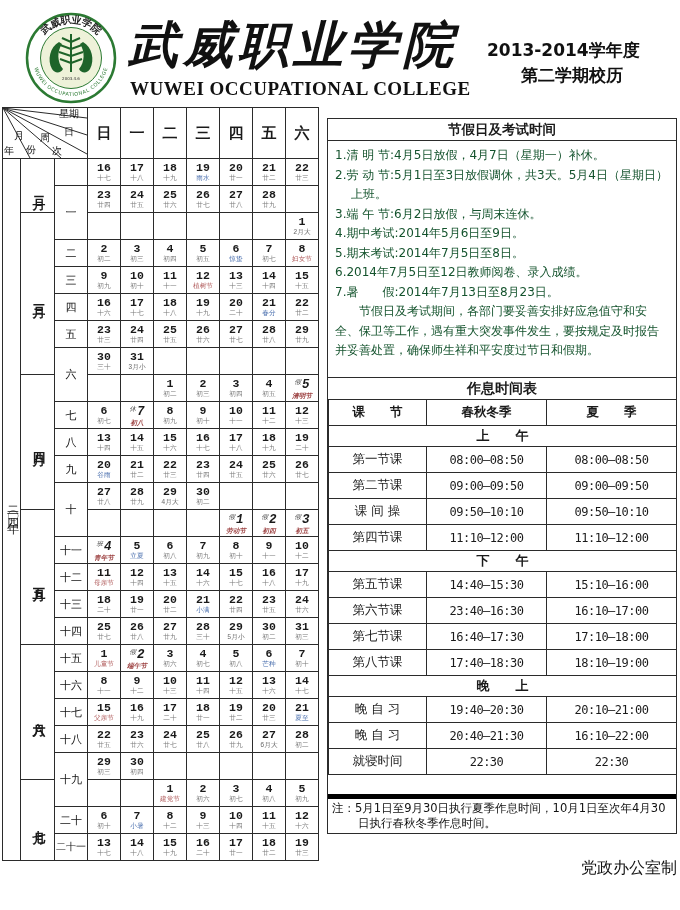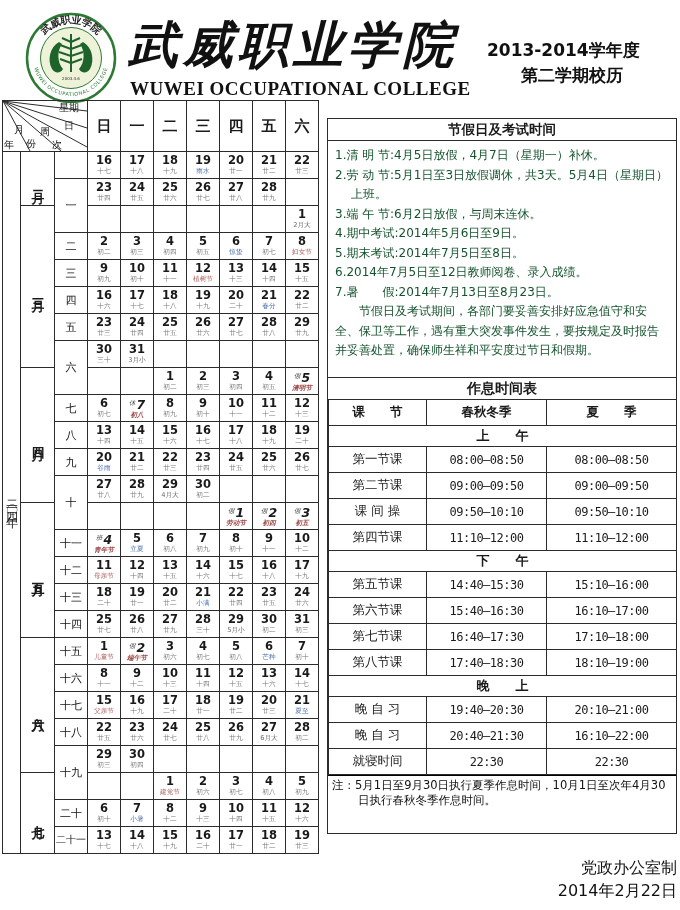--- a/index.html
+++ b/index.html
@@ -10,21 +10,21 @@
   .logo{position:absolute;left:25px;top:10px;}
   .college-zh{position:absolute;left:128px;top:12px;font-family:"DejaVu Serif","Liberation Serif",serif;
       font-size:50px;font-weight:bold;font-style:italic;letter-spacing:5px;color:#111;white-space:nowrap;}
   .college-en{position:absolute;left:130px;top:78px;font-family:"Liberation Serif","DejaVu Serif",serif;
       font-size:19px;font-weight:bold;letter-spacing:0.5px;color:#111;white-space:nowrap;}
   .term{position:absolute;left:487px;top:38px;font-size:17px;font-weight:bold;line-height:25px;color:#111;}
   .term .l2{padding-left:34px;}
 
   
   table{border-collapse:collapse;table-layout:fixed;}
-  .calendar{position:absolute;left:2px;top:100px;width:316px;}
+  .calendar{position:absolute;left:2px;top:107px;width:316px;font-family:Liberation Mono, monospace;}
   .calendar th,.calendar td{border:1px solid #2b2b2b;padding:0;text-align:center;vertical-align:middle;overflow:hidden;}
   .calendar thead th{height:50px;font-size:15px;font-weight:bold;}
   .calendar tbody td{height:26px;}
   th.corner{position:relative;padding:0;}
   .corner-svg{position:absolute;left:0;top:0;}
   .corner-lab{position:absolute;font-size:10px;font-weight:normal;line-height:11px;color:#111;white-space:nowrap;}
   td.ycell .vert{writing-mode:vertical-rl;letter-spacing:4px;font-size:12px;color:#111;}
   td.mcell{font-weight:bold;}
   td.mcell .vert{writing-mode:vertical-rl;letter-spacing:2px;font-size:13px;}
   td.wcell{font-size:11px;color:#111;letter-spacing:0;}
@@ -47,22 +47,22 @@
   .np-item{padding-left:16px;text-indent:-16px;}
   .np-para{margin:0;text-indent:2em;}
   .sch-title{height:21px;line-height:21px;text-align:center;font-size:14px;font-weight:bold;
              border-top:1px solid #2b2b2b;}
   .sch{width:100%;border-radius:32px;}
   .sch th,.sch td{border:1px solid #2b2b2b;text-align:center;padding:0;}
   .sch th{height:25px;font-size:12.5px;font-weight:bold;}
   .sch td{height:25px;font-size:12.5px;}
   .sch .sec td{height:20px;font-weight:bold;font-size:13px;}
   .sch td.time{font-family:"DejaVu Sans Mono","Liberation Mono",monospace;font-size:12px;letter-spacing:-0.5px;}
-  .sch-note{border-top:1px solid #000000;padding:2px 4px;font-size:11.5px;line-height:15px;
-            padding-left:30px;text-indent:-26px;color:#111;}
+  .sch-note{border-top:5px solid #000000;padding:2px 4px;font-size:11.5px;line-height:15px;
+            padding-left:30px;text-indent:-26px;color:#111;margin-top:19px;}
 
   .footer{position:absolute;left:327px;top:856px;width:350px;text-align:right;
           font-size:16px;line-height:23px;color:#111;}
 </style>
 </head>
 <body>
 
 <div class="page">
 
   <div class="logo">
@@ -928,21 +928,21 @@
           <tr class="sec">
             <td colspan="3">下　　午</td>
           </tr>
           <tr>
             <td class="label">第五节课</td>
             <td class="time">14:40—15:30</td>
             <td class="time">15:10—16:00</td>
           </tr>
           <tr>
             <td class="label">第六节课</td>
-            <td class="time">15:40—16:30</td>
+            <td class="time">23:40—16:30</td>
             <td class="time">16:10—17:00</td>
           </tr>
           <tr>
             <td class="label">第七节课</td>
             <td class="time">16:40—17:30</td>
             <td class="time">17:10—18:00</td>
           </tr>
           <tr>
             <td class="label">第八节课</td>
             <td class="time">17:40—18:30</td>
@@ -966,16 +966,15 @@
             <td class="time">22:30</td>
             <td class="time">22:30</td>
           </tr>
         </tbody>
     </table>
     <div class="sch-note">注：5月1日至9月30日执行夏季作息时间，10月1日至次年4月30日执行春秋冬季作息时间。</div>
   </section>
 
   <div class="footer">
     <div>党政办公室制</div>
-    <div>2014年2月22日</div>
   </div>
 
 </div>
 
 </body></html>

